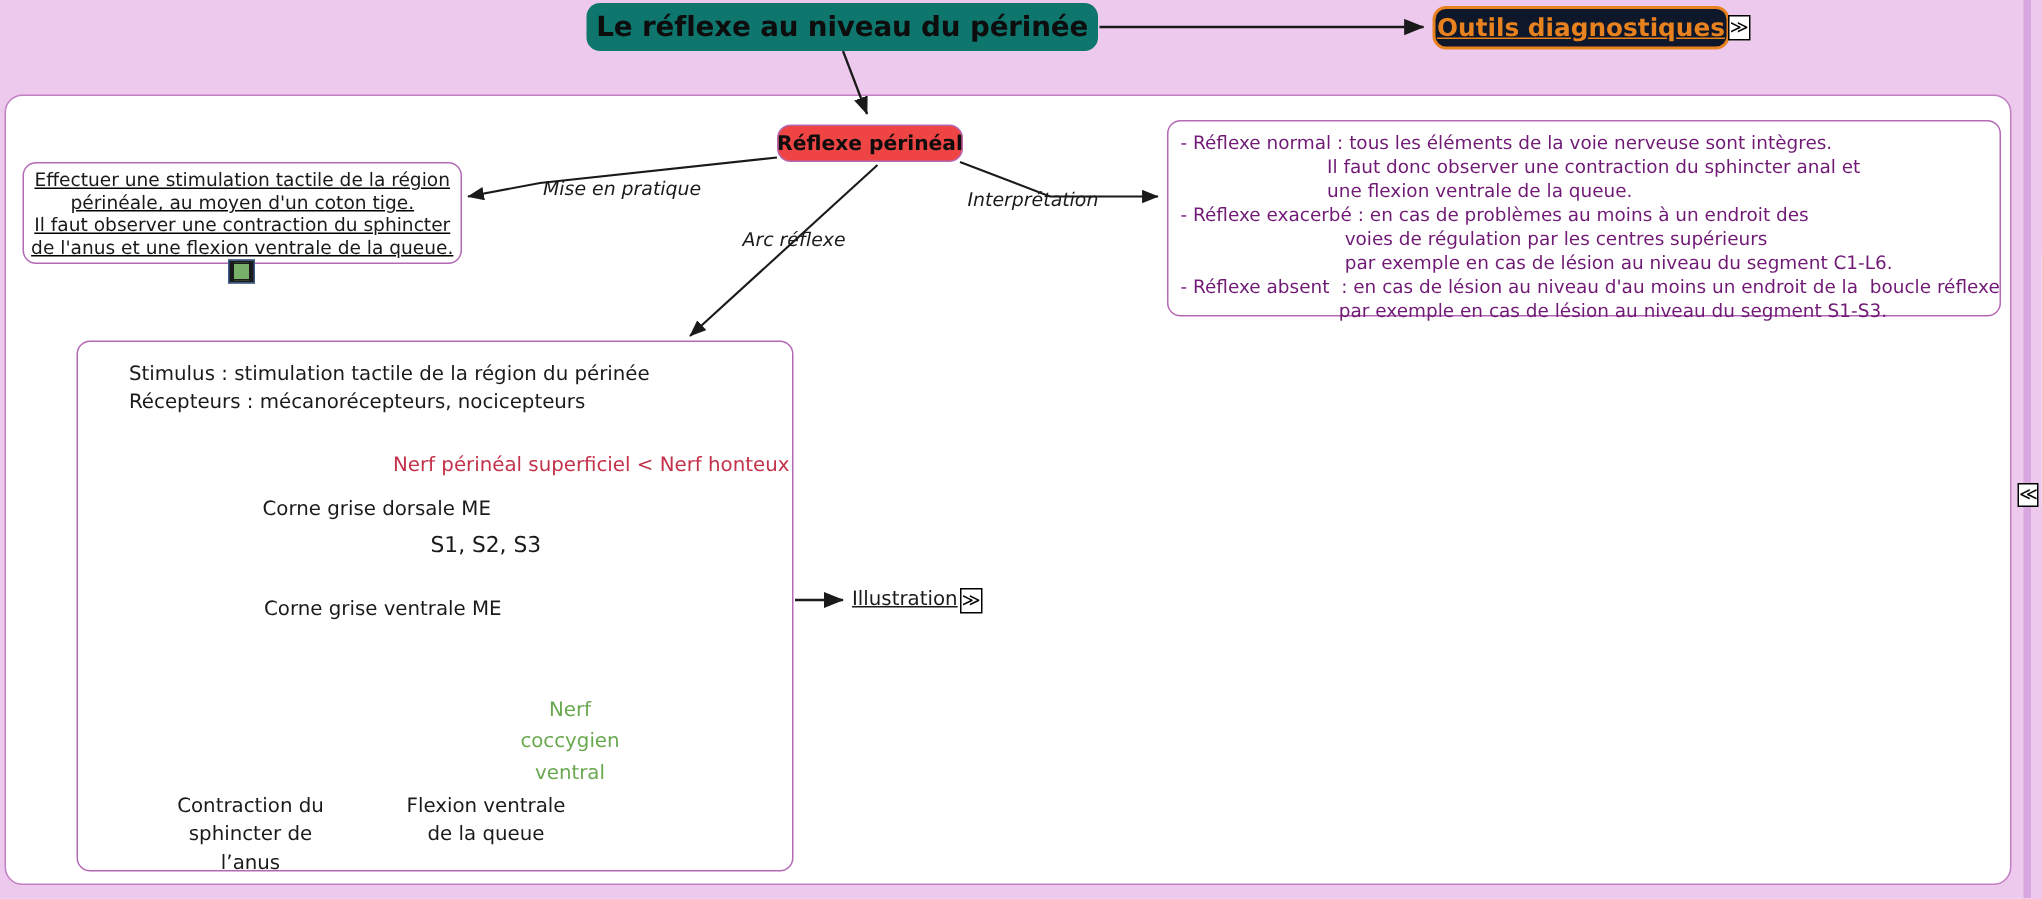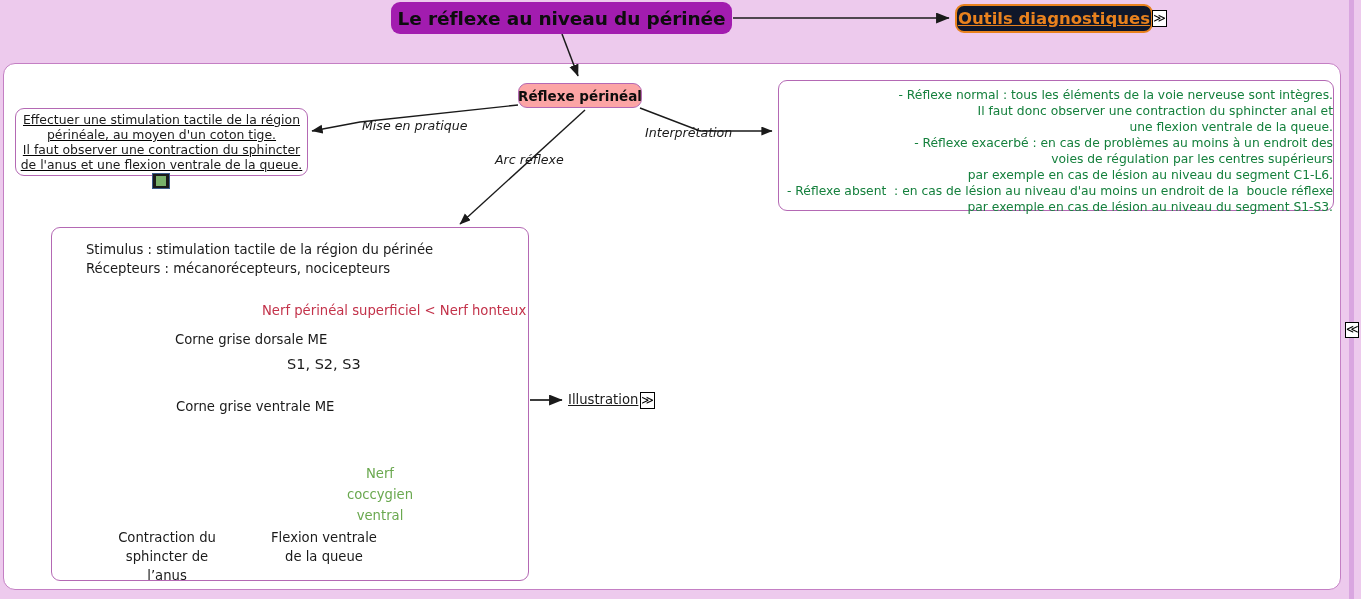--- a/index.html
+++ b/index.html
@@ -38,21 +38,21 @@
     pointer-events: none;
   }
 
   
   #title-box {
     position: absolute;
     left: 391px;
     top: 2px;
     width: 341px;
     height: 32px;
-    background: #a21caf;
+    background: #0f766e;
     border-radius: 9px;
     display: flex;
     align-items: center;
     justify-content: center;
   }
   #title-box .t {
     font-size: 18.5px;
     font-weight: bold;
     color: #0d0d0d;
     letter-spacing: -0.1px;
@@ -100,21 +100,21 @@
   #illu-chev { left: 640px; top: 392px; }
   #edge-chev { left: 1345px; top: 322px; width: 14px; height: 16px; line-height: 13px; font-size: 12px;}
 
   
   #reflexe-node {
     position: absolute;
     left: 518px;
     top: 83px;
     width: 124px;
     height: 25px;
-    background: #fca5a5;
+    background: #ef4444;
     border: 1.4px solid #b469b4;
     border-radius: 9px;
     display: flex;
     align-items: center;
     justify-content: center;
     box-sizing: border-box;
   }
   #reflexe-node .t {
     font-size: 13.5px;
     font-weight: bold;
@@ -177,24 +177,23 @@
     width: 556px;
     height: 131px;
     background: #ffffff;
     border: 1.3px solid #b469b4;
     border-radius: 9px;
     box-sizing: border-box;
     padding: 6px 0 0 8px;
   }
   #interp-box .ln {
     font-size: 12.3px;
-    color: #15803d;
+    color: #701a75;
     line-height: 16px;
     white-space: pre;
-    text-align: right;
   }
 
   
   #arc-box {
     position: absolute;
     left: 51px;
     top: 227px;
     width: 478px;
     height: 354px;
     background: #ffffff;

